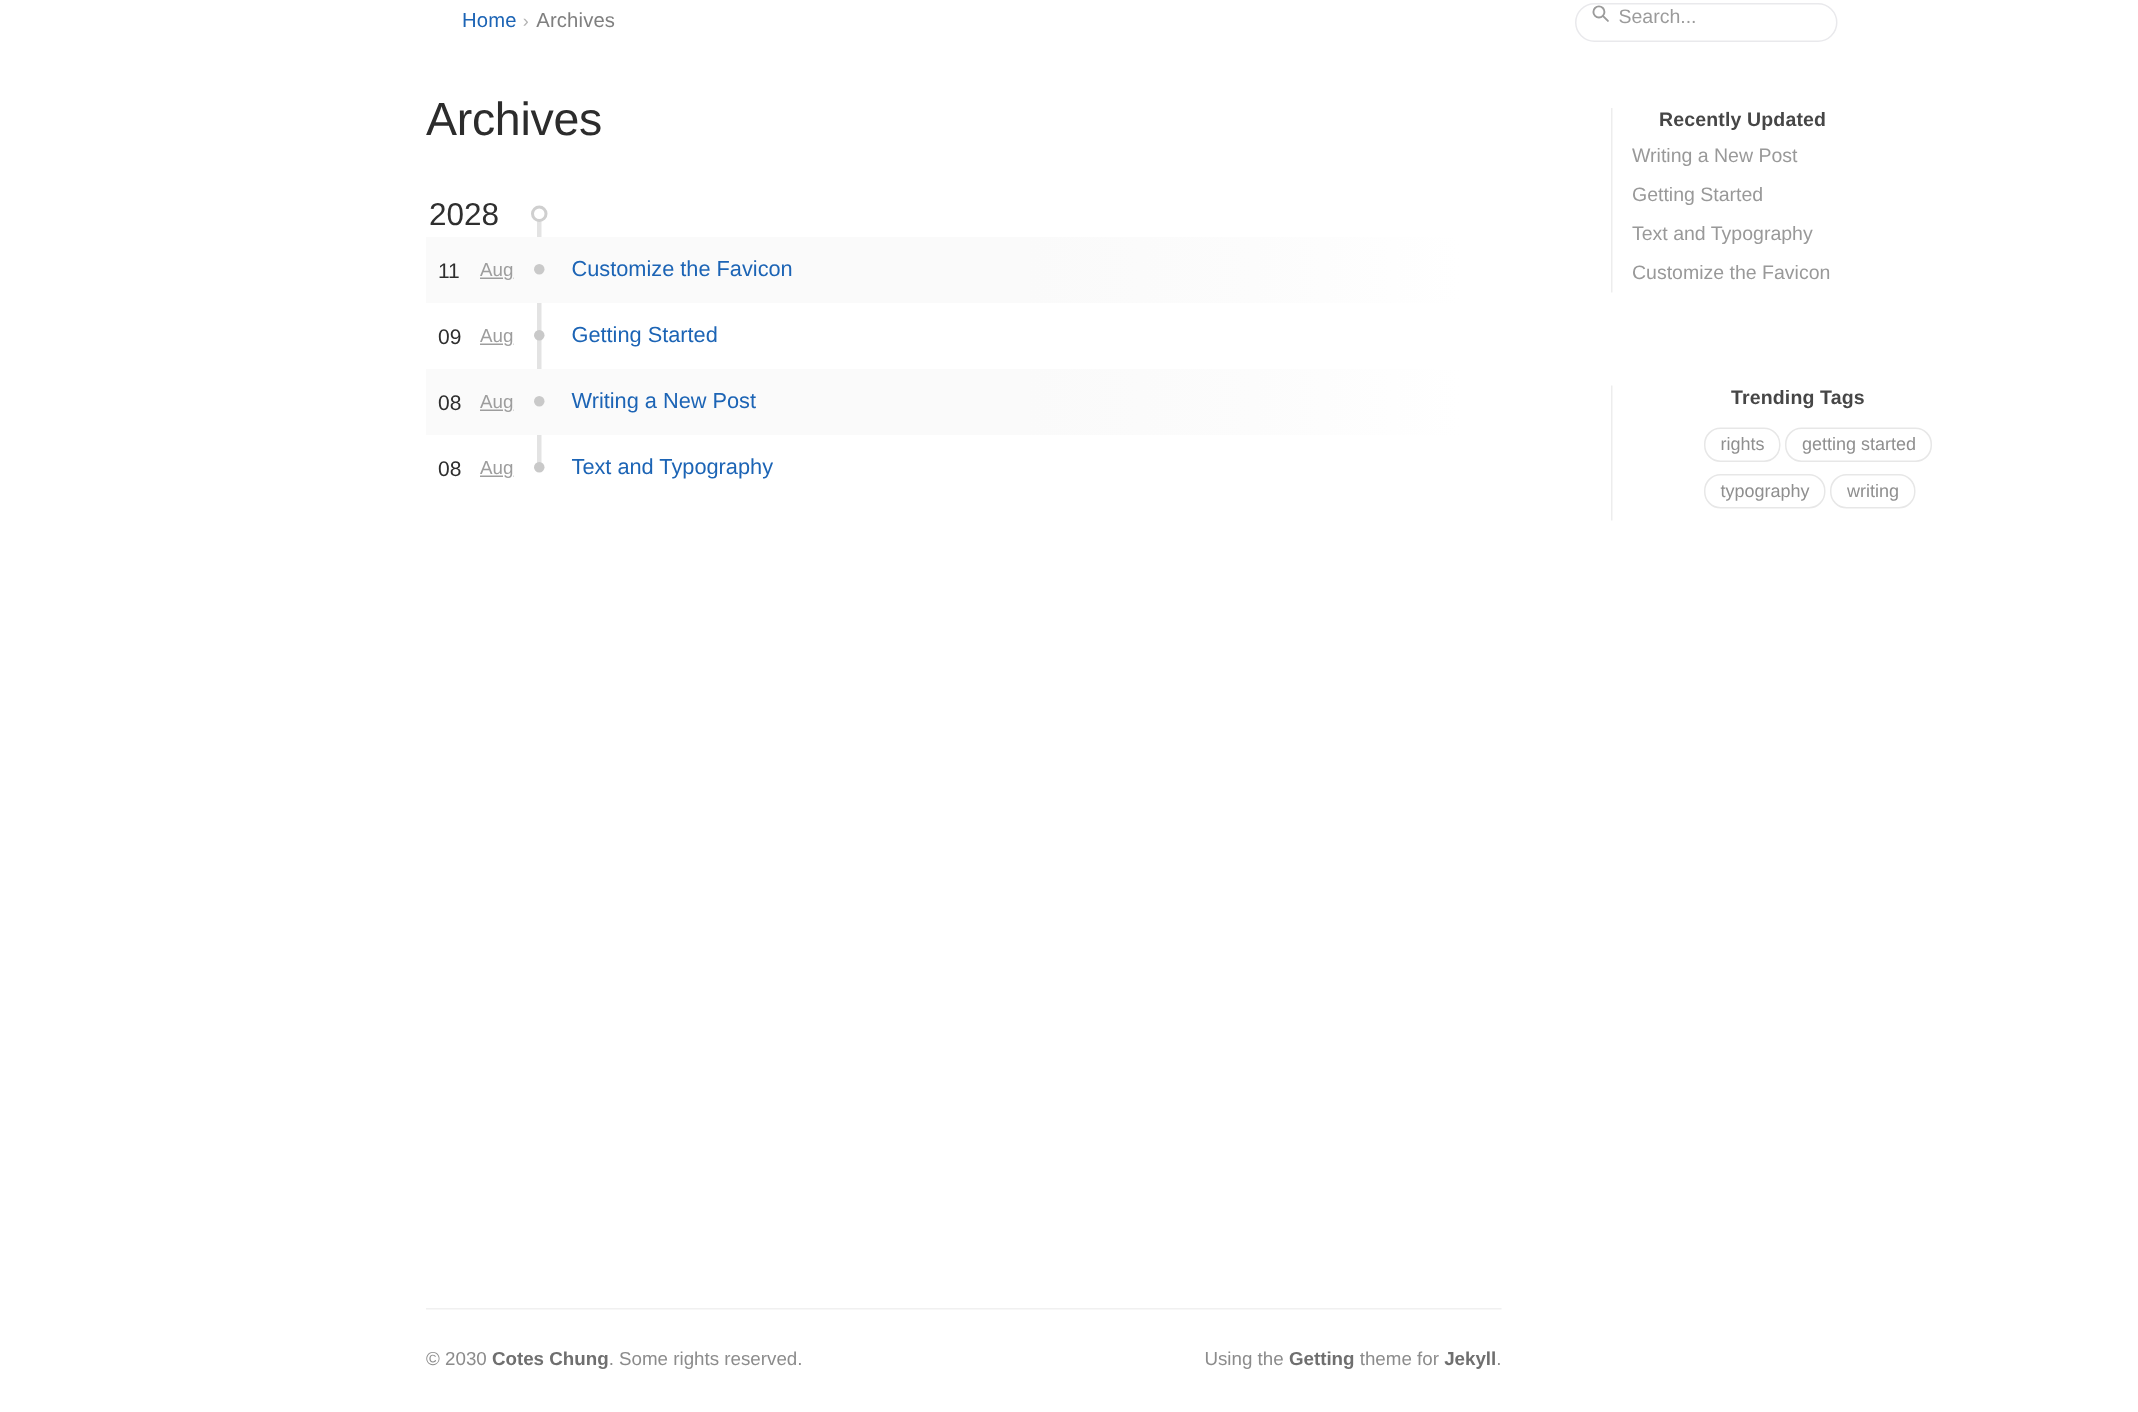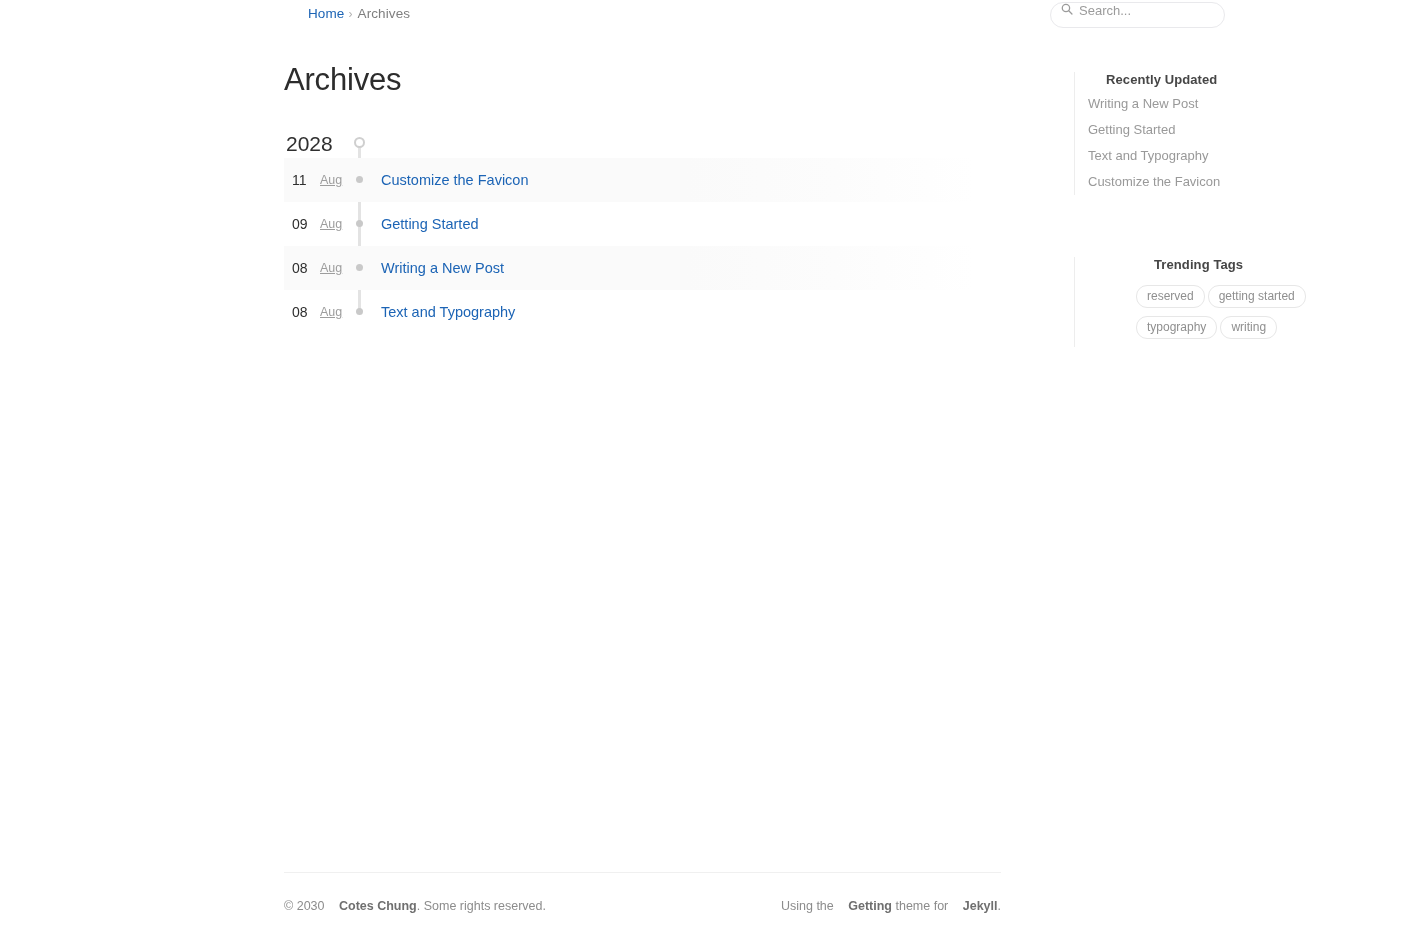--- a/index.html
+++ b/index.html
@@ -233,21 +233,21 @@
     left: 284px; top: 872px;
     width: 717px;
     border-top: 1px solid #f0f0f0;
     padding-top: 26px;
     font-size: 12.5px;
     color: #8c8c8c;
   }
   #footer .f-left { float: left; }
   #footer .f-right { float: right; }
   #footer b, #footer .strong { font-weight: bold; color: #6f6f6f; }
-  #footer a { color: #8c8c8c; text-decoration: none; cursor: pointer; margin-left: 11px; }
+  #footer a { color: #8c8c8c; text-decoration: none; cursor: pointer; }
 </style>
 </head>
 <body>
 
 <div id="topbar">
 
   <div id="breadcrumb">
     <a class="crumb-link" href="#">Home</a><span class="crumb-sep">›</span><span class="crumb-current">Archives</span>
   </div>
 
@@ -322,21 +322,21 @@
         </li>
         <li>
           <a href="#">Customize the Favicon</a>
         </li>
       </ul>
   </div>
 
   <div class="panel" id="tags-panel">
     <div class="panel-rule" id="tags-rule" style="height: 90px;"></div>
     <h2 class="panel-title">Trending Tags</h2>
-    <div class="tag-cloud" id="tag-cloud"><a href="#" class="tag-pill">reserved</a><a href="#" class="tag-pill">getting started</a><a href="#" class="tag-pill">typography</a><a href="#" class="tag-pill">writing</a></div>
+    <div class="tag-cloud" id="tag-cloud"><a href="#" class="tag-pill">rights</a><a href="#" class="tag-pill">getting started</a><a href="#" class="tag-pill">typography</a><a href="#" class="tag-pill">writing</a></div>
   </div>
 
 </div>
 
 <div id="footer">
   <div class="f-left"><span>© 2030 </span><a href="#" class="strong">Cotes Chung</a><span>. Some rights reserved.</span></div>
 
   <div class="f-right"><span>Using the </span><a href="#" class="strong">Getting</a><span> theme for </span><a href="#" class="strong">Jekyll</a><span>.</span></div>
   <div style="clear:both"></div>
 </div>

